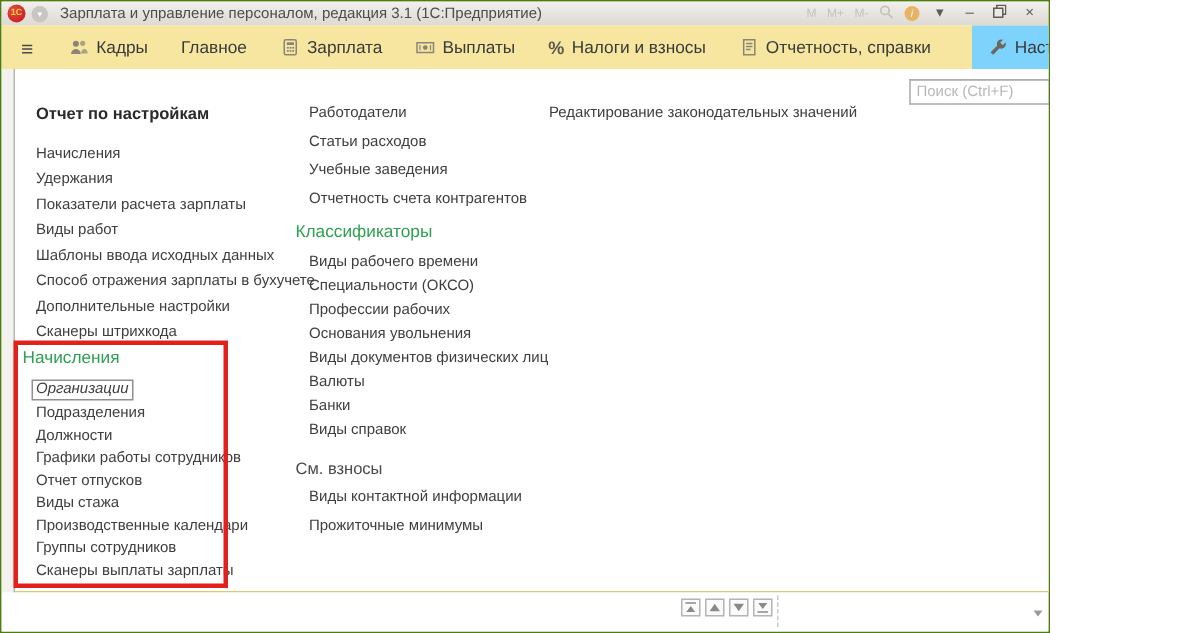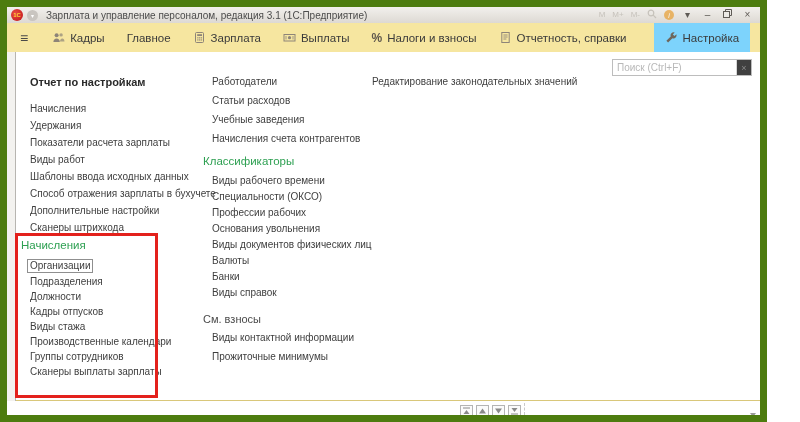--- a/index.html
+++ b/index.html
@@ -1,18 +1,18 @@
 <!DOCTYPE html>
 <html><head>
 <meta charset="utf-8">
 <style>
   * { box-sizing: border-box; margin: 0; padding: 0; }
   html,body { width:800px; height:422px; }
   body { font-family: "Liberation Sans", "DejaVu Sans", sans-serif; background:#fff; }
-  .window { position:relative; width:767px; height:422px; border:7px solid #4d7c0f; background:#fff; overflow:hidden; }
+  .window { position:relative; width:700px; height:422px; border:1px solid #4d7c0f; background:#fff; overflow:hidden; }
 
   
   .titlebar { position:absolute; top:0; left:0; right:0; height:16px;
     background:linear-gradient(#f2f0ed,#ddd9d3); display:flex; align-items:center; padding:0 4px; }
   .logo1c { width:12px; height:12px; border-radius:50%; background:radial-gradient(circle at 35% 35%, #e84b43, #c1131a);
     color:#ffd633; font-size:6px; font-weight:bold; display:flex; align-items:center; justify-content:center; flex:0 0 auto; }
   .menu-circle { width:11px; height:11px; border-radius:50%; background:#c9c5c0; margin-left:4px;
     display:flex; align-items:center; justify-content:center; color:#fff; font-size:6px; }
   .title-text { margin-left:8px; font-size:10px; color:#4c4c4c; white-space:nowrap; }
   .tb-right { margin-left:auto; display:flex; align-items:center; gap:7px; padding-right:2px; }
@@ -57,21 +57,21 @@
   .link { font-size:10px; line-height:12px; color:#3e3e3e; margin-bottom:5px; white-space:nowrap; cursor:pointer; width:max-content; }
   .col2 .links4 .link { margin-bottom:7px; }
   .col1 .grp .link { margin-bottom:3px; }
   .col2 .grp .link { margin-bottom:4px; }
   .see-also .link { margin-bottom:7px;text-align:center; }
   .bold-hdr { font-size:11px; font-weight:bold; color:#2a2a2a; line-height:12px; margin-bottom:15px; white-space:nowrap; }
   .green-hdr { font-size:11.5px; line-height:13px; margin-bottom:7px; white-space:nowrap; }
   .hdr-gap1 { margin-top:1px; }
   .hdr-gap10 { margin-top:10px; }
   .see-hdr { font-size:11px; color:#4a4a4a; line-height:12px; margin-top:14px; margin-bottom:7px; }
-  .focus-box { display:inline-block; border:1px solid #8f8f8f; padding:0 2px; margin-left:-3px; }
+  .focus-box { display:inline-block; border:1px solid #8f8f8f; padding:0 2px; margin-left:-3px;font-style:italic; }
 
   .annotation-red { position:absolute; left:8px; top:226px; width:143px; height:165px; border:3px solid #e3211c; pointer-events:none; }
 
   
   .bottom-area { position:absolute; left:0; right:0; top:394px; height:27px; background:#fff; }
   .nav-btns { position:absolute; left:453px; top:4px; display:flex; gap:3px; }
   .nav-btn { width:13px; height:12px; border:1px solid #b4b4b4; background:#fbfbfb; display:flex; align-items:center; justify-content:center; }
   .dash-line { position:absolute; left:517px; top:2px; height:21px; border-left:1px dashed #c9c9c9; }
   .mini-dn { position:absolute; right:4px; top:12px; width:0; height:0;
     border-left:3px solid transparent; border-right:3px solid transparent; border-top:4px solid #9a9a9a; }
@@ -212,34 +212,35 @@
         <div class="link">Дополнительные настройки</div>
         <div class="link">Сканеры штрихкода</div>
       </div>
       <div class="green-hdr hdr-gap1" style="color:#2ea052">Начисления</div>
       <div class="grp indent">
         <div class="link">
           <span class="focus-box">Организации</span>
         </div>
         <div class="link">Подразделения</div>
         <div class="link">Должности</div>
-        <div class="link">Кадры отпусков</div>
+        <div class="link">Графики работы сотрудников</div>
+        <div class="link">Отчет отпусков</div>
         <div class="link">Виды стажа</div>
         <div class="link">Производственные календари</div>
         <div class="link">Группы сотрудников</div>
         <div class="link">Сканеры выплаты зарплаты</div>
       </div>
     </div>
 
     <div class="col col2">
       <div class="links4 indent">
         <div class="link">Работодатели</div>
         <div class="link">Статьи расходов</div>
         <div class="link">Учебные заведения</div>
-        <div class="link">Начисления счета контрагентов</div>
+        <div class="link">Отчетность счета контрагентов</div>
       </div>
       <div class="green-hdr hdr-gap10" style="color:#2ea052">Классификаторы</div>
       <div class="grp indent">
         <div class="link">Виды рабочего времени</div>
         <div class="link">Специальности (ОКСО)</div>
         <div class="link">Профессии рабочих</div>
         <div class="link">Основания увольнения</div>
         <div class="link">Виды документов физических лиц</div>
         <div class="link">Валюты</div>
         <div class="link">Банки</div>

